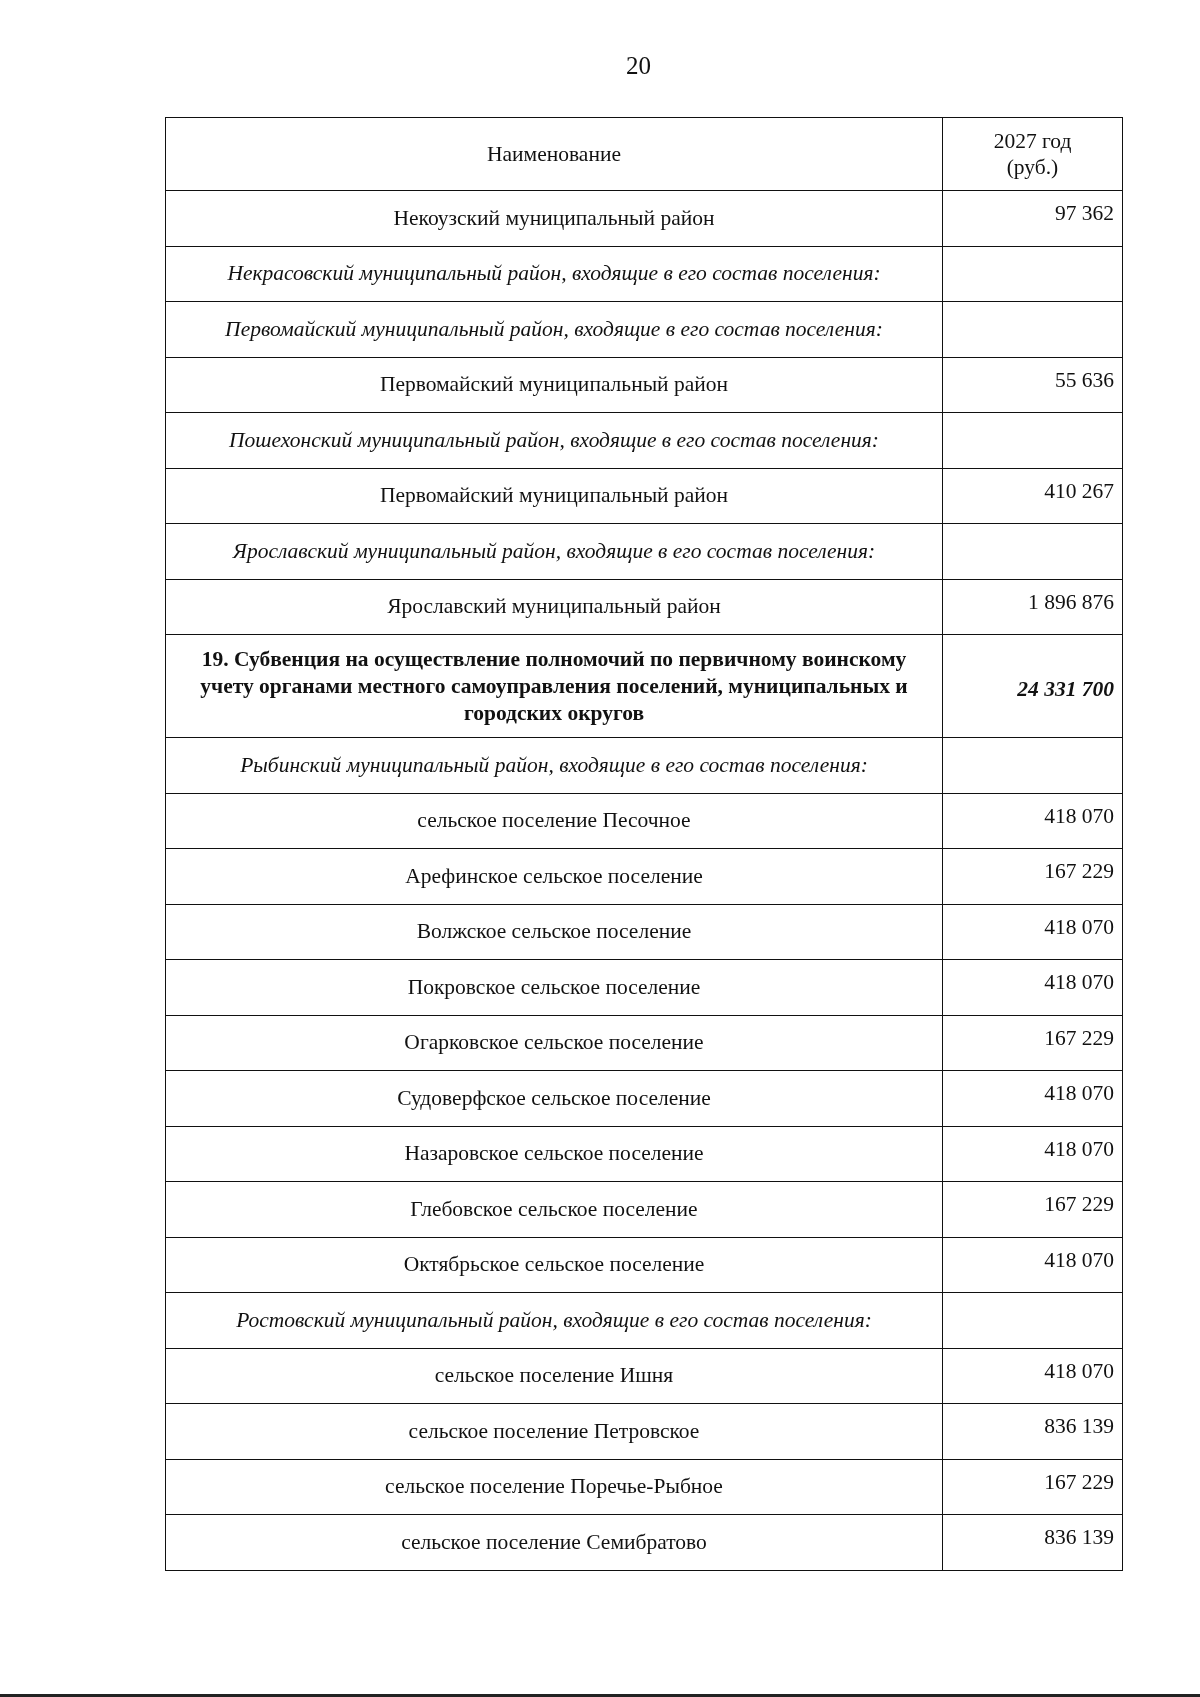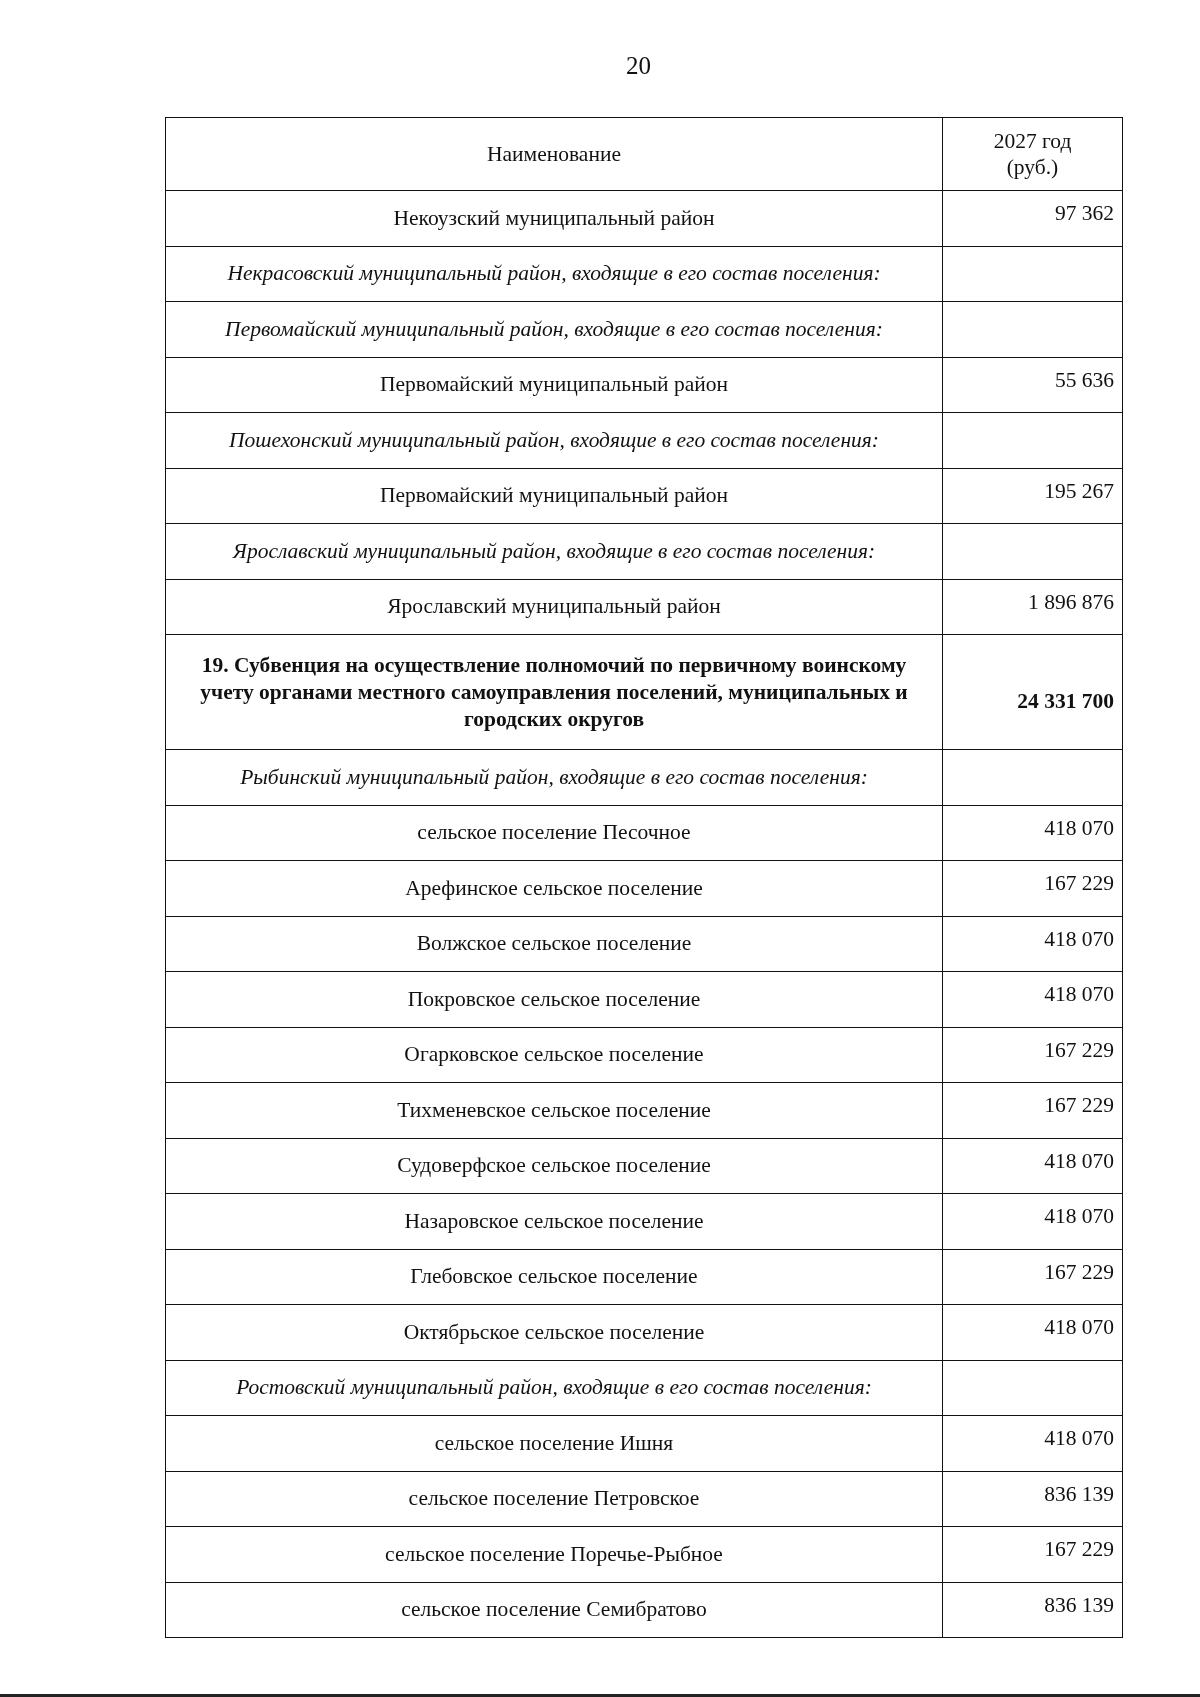--- a/index.html
+++ b/index.html
@@ -7,21 +7,21 @@
          font-family: "Liberation Serif", "DejaVu Serif", serif; color: #111; }
   .page-num { position: absolute; top: 52px; left: 0; width: 1277px; text-align: center; font-size: 25px; }
   table { position: absolute; top: 117px; left: 165px; width: 958px; border-collapse: collapse; }
   td, th { border: 1.6px solid #111; font-size: 21.5px; font-weight: normal; padding: 0 8px; }
   th { height: 72px; text-align: center; line-height: 26px; }
   td { height: 44.5px; }
   td.name { width: 760px; }
   td.val { text-align: right; vertical-align: top; padding-top: 10px; padding-right: 8px; }
   tr.group td.name { font-style: italic; }
   tr.bold td { font-weight: bold; height: 96px; line-height: 27px; }
-  tr.bold td.val { vertical-align: middle; padding-top: 18px; }
+  tr.bold td.val { vertical-align: middle; padding-top: 6px; font-style: italic; }
   td.name { vertical-align: middle; text-align: center; }
   .scanline { position: absolute; left: 0; top: 1694px; width: 1200px; height: 3px; background: #222; }
 </style>
 </head>
 <body>
 
 <div class="page-num">20</div>
 
 <table>
   <thead>
@@ -49,21 +49,21 @@
       <tr class="item">
         <td class="name">Первомайский муниципальный район</td>
         <td class="val">55 636</td>
       </tr>
       <tr class="group">
         <td class="name">Пошехонский муниципальный район, входящие в его состав поселения:</td>
         <td class="val"></td>
       </tr>
       <tr class="item">
         <td class="name">Первомайский муниципальный район</td>
-        <td class="val">195 267</td>
+        <td class="val">410 267</td>
       </tr>
       <tr class="group">
         <td class="name">Ярославский муниципальный район, входящие в его состав поселения:</td>
         <td class="val"></td>
       </tr>
       <tr class="item">
         <td class="name">Ярославский муниципальный район</td>
         <td class="val">1 896 876</td>
       </tr>
       <tr class="bold">
@@ -85,24 +85,20 @@
       <tr class="item">
         <td class="name">Волжское сельское поселение</td>
         <td class="val">418 070</td>
       </tr>
       <tr class="item">
         <td class="name">Покровское сельское поселение</td>
         <td class="val">418 070</td>
       </tr>
       <tr class="item">
         <td class="name">Огарковское сельское поселение</td>
-        <td class="val">167 229</td>
-      </tr>
-      <tr class="item">
-        <td class="name">Тихменевское сельское поселение</td>
         <td class="val">167 229</td>
       </tr>
       <tr class="item">
         <td class="name">Судоверфское сельское поселение</td>
         <td class="val">418 070</td>
       </tr>
       <tr class="item">
         <td class="name">Назаровское сельское поселение</td>
         <td class="val">418 070</td>
       </tr>

